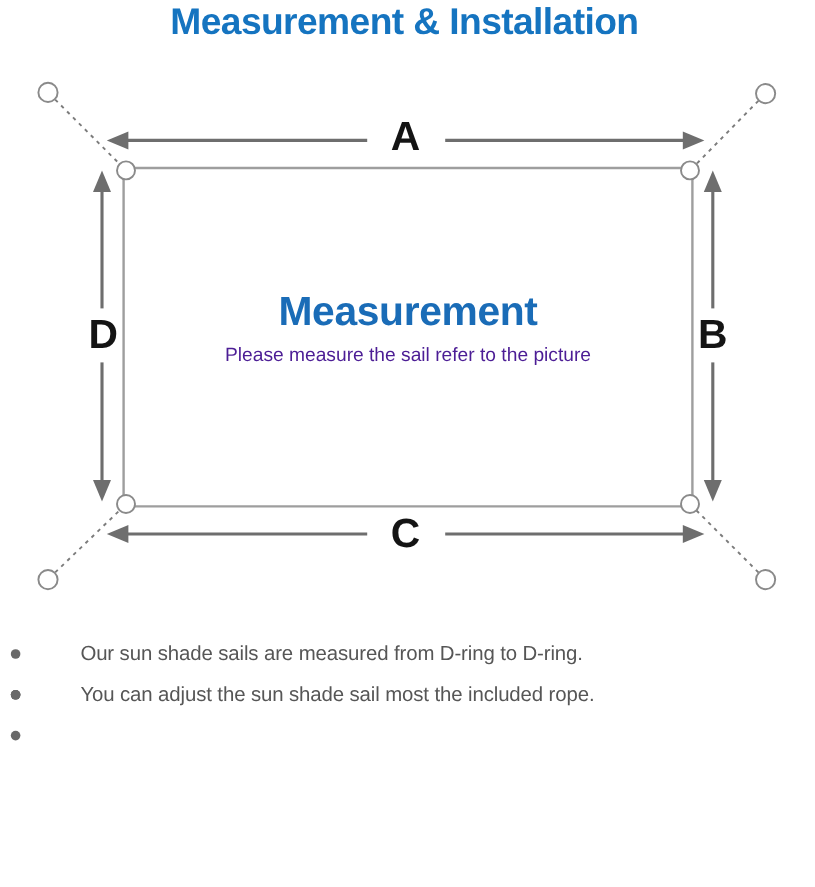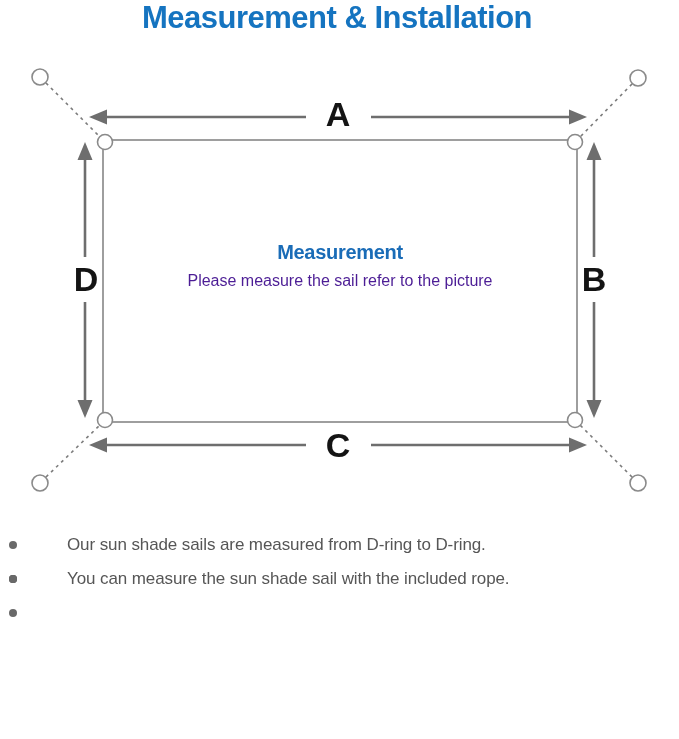--- a/index.html
+++ b/index.html
@@ -8,21 +8,21 @@
   .title{position:absolute;top:0px;left:0;width:674px;margin:0;text-align:center;
          font-size:31px;font-weight:700;letter-spacing:-0.5px;color:#1574c0;}
   .diagram{position:absolute;top:0;left:0;width:679px;height:739px;}
   .dim-label{position:absolute;width:44px;text-align:center;font-size:34px;line-height:34px;
              font-weight:800;color:#141414;}
   .label-a{left:316px;top:97px;}
   .label-b{left:572px;top:262px;}
   .label-c{left:316px;top:428px;}
   .label-d{left:64px;top:262px;}
   .center-text{position:absolute;left:103px;top:241px;width:474px;text-align:center;}
-  .center-title{font-size:20px;font-weight:700;color:#1a6cb7;letter-spacing:-0.3px;}
+  .center-title{font-size:34px;font-weight:700;color:#1a6cb7;letter-spacing:-0.3px;}
   .center-subtitle{margin-top:8px;font-size:16px;color:#4c1d95;}
   .bullets{position:absolute;left:0;top:534px;width:679px;margin:0;padding:0 0 0 9px;
            list-style:none;}
   .bullets li{position:relative;padding-left:19px;margin-bottom:12px;
               font-size:17px;line-height:22px;color:#565656;letter-spacing:-0.1px;}
   .dot{position:absolute;left:0;top:7px;width:8px;height:8px;border-radius:50%;background:#696969;}
   .note{white-space:pre;margin-left:39px;}
 </style>
 </head>
 <body>
@@ -96,20 +96,20 @@
       <span class="note">Our sun shade sails are measured from D-ring to D-ring.</span>
     </li>
     <li>
       <span class="dot"></span>
     </li>
     <li>
       <span class="dot"></span>
     </li>
     <li>
       <span class="dot"></span>
-      <span class="note">You can measure the sun shade sail with the included rope.</span>
+      <span class="note">You can adjust the sun shade sail most the included rope.</span>
     </li>
     <li>
       <span class="dot"></span>
     </li>
   </ul>
 
 </div>
 
 </body></html>

